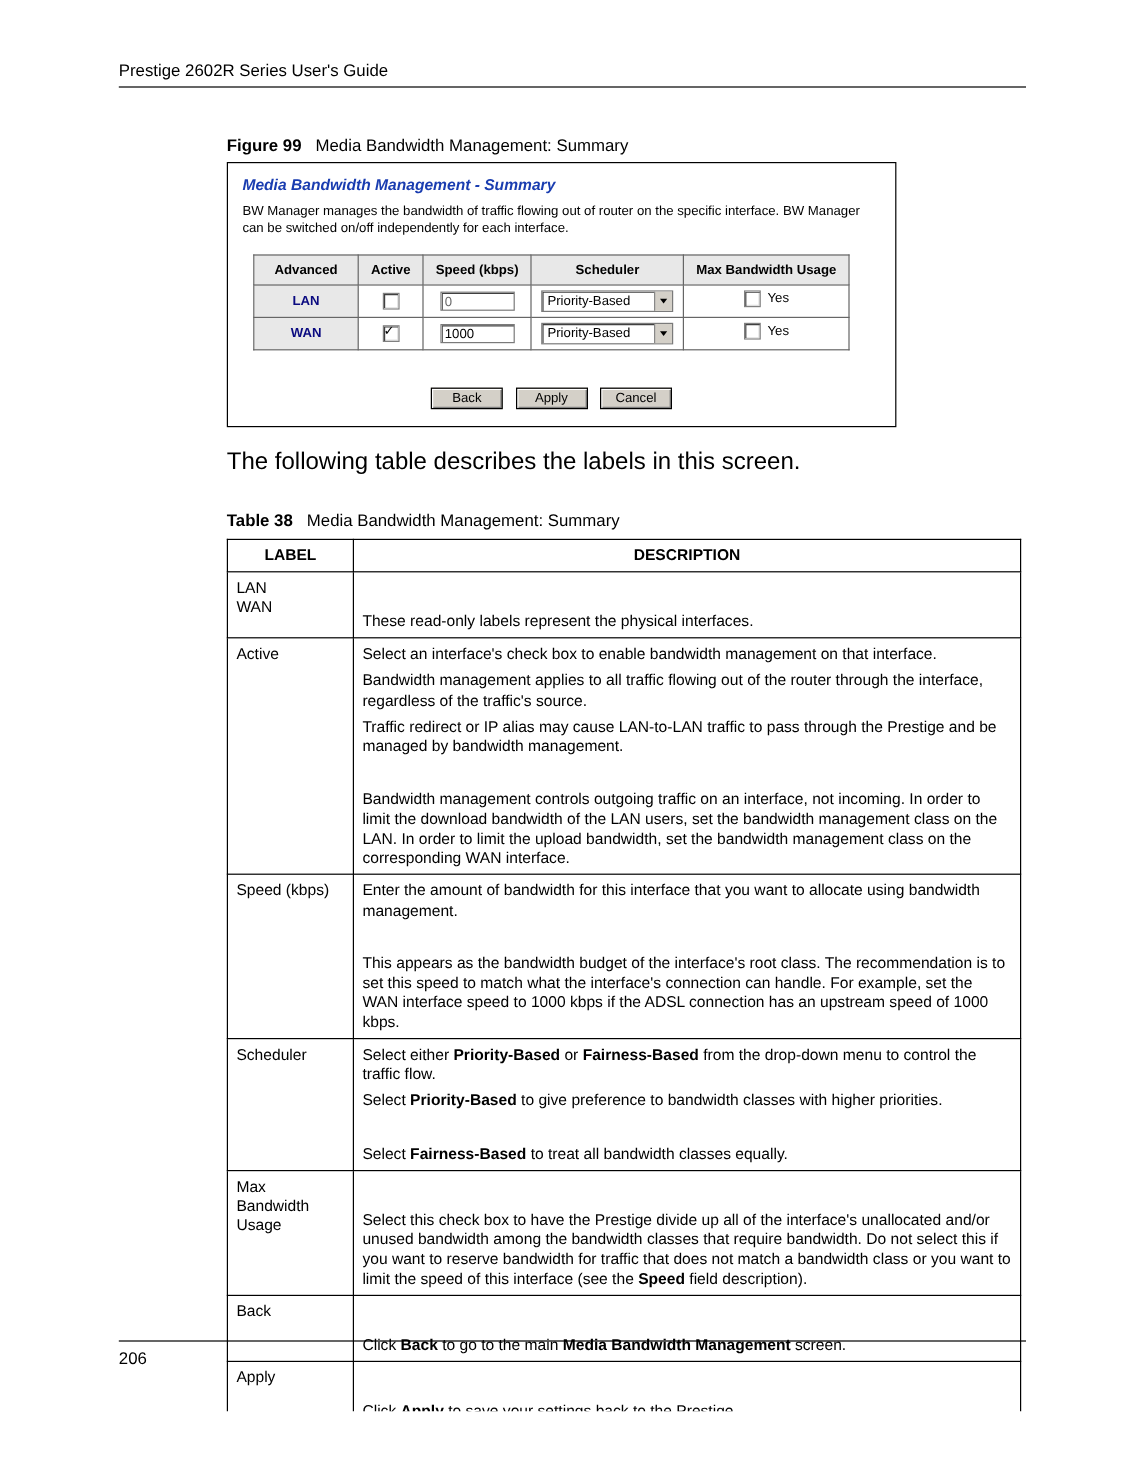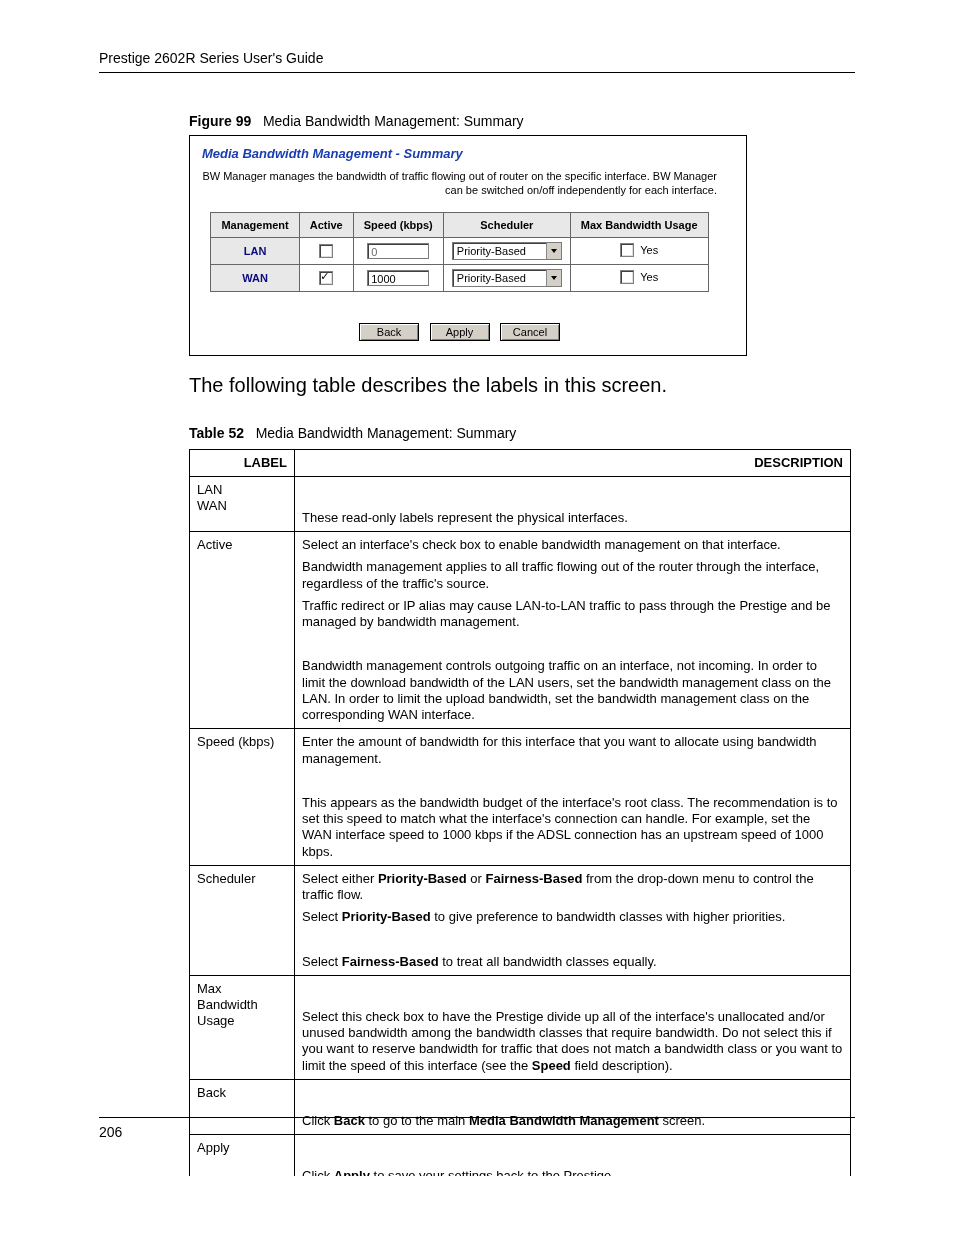--- a/index.html
+++ b/index.html
@@ -42,21 +42,20 @@
     font-weight: bold;
     font-style: italic;
     font-size: 13px;
     margin-bottom: 8px;
   }
   .ss-intro {
     font-size: 11px;
     color: #000;
     line-height: 1.3;
     margin-bottom: 14px;
-    text-align: right;
   }
   .ss-table {
     border-collapse: collapse;
     margin: 0 auto;
     font-size: 11px;
   }
   .ss-table th {
     border: 1px solid #666;
     background: #e8e8e8;
     font-weight: bold;
@@ -173,21 +172,21 @@
   .desc-table {
     margin-left: 90px;
     width: 662px;
     border-collapse: collapse;
     font-size: 13px;
     line-height: 1.25;
   }
   .desc-table th {
     border: 1px solid #000;
     padding: 5px 7px;
-    text-align: right;
+    text-align: center;
     font-weight: bold;
     font-variant: small-caps;
   }
   .desc-table td {
     border: 1px solid #000;
     padding: 5px 7px;
     vertical-align: top;
   }
   .desc-table td.label-col {
     width: 90px;
@@ -217,21 +216,21 @@
     <b>Figure 99</b>&nbsp;&nbsp;&nbsp;<span>Media Bandwidth Management: Summary</span>
   </div>
 
   <div class="screenshot-box">
     <div class="ss-title">Media Bandwidth Management - Summary</div>
     <div class="ss-intro">BW Manager manages the bandwidth of traffic flowing out of router on the specific interface. BW Manager can be switched on/off independently for each interface.</div>
 
     <table class="ss-table">
       <thead>
         <tr>
-          <th>Management</th>
+          <th>Advanced</th>
           <th>Active</th>
           <th>Speed (kbps)</th>
           <th>Scheduler</th>
           <th>Max Bandwidth Usage</th>
         </tr>
       </thead>
       <tbody>
         <tr>
           <td class="iface">LAN</td>
           <td>
@@ -280,21 +279,21 @@
     <div class="ss-buttons">
       <span class="ss-btn">Back</span>
       <span class="ss-btn">Apply</span>
       <span class="ss-btn">Cancel</span>
     </div>
   </div>
 
   <p class="body-p">The following table describes the labels in this screen.</p>
 
   <div class="table-caption">
-    <b>Table 52</b>&nbsp;&nbsp;&nbsp;<span>Media Bandwidth Management: Summary</span>
+    <b>Table 38</b>&nbsp;&nbsp;&nbsp;<span>Media Bandwidth Management: Summary</span>
   </div>
 
   <table class="desc-table">
     <thead>
       <tr>
         <th>LABEL</th>
         <th>DESCRIPTION</th>
       </tr>
     </thead>
     <tbody>

